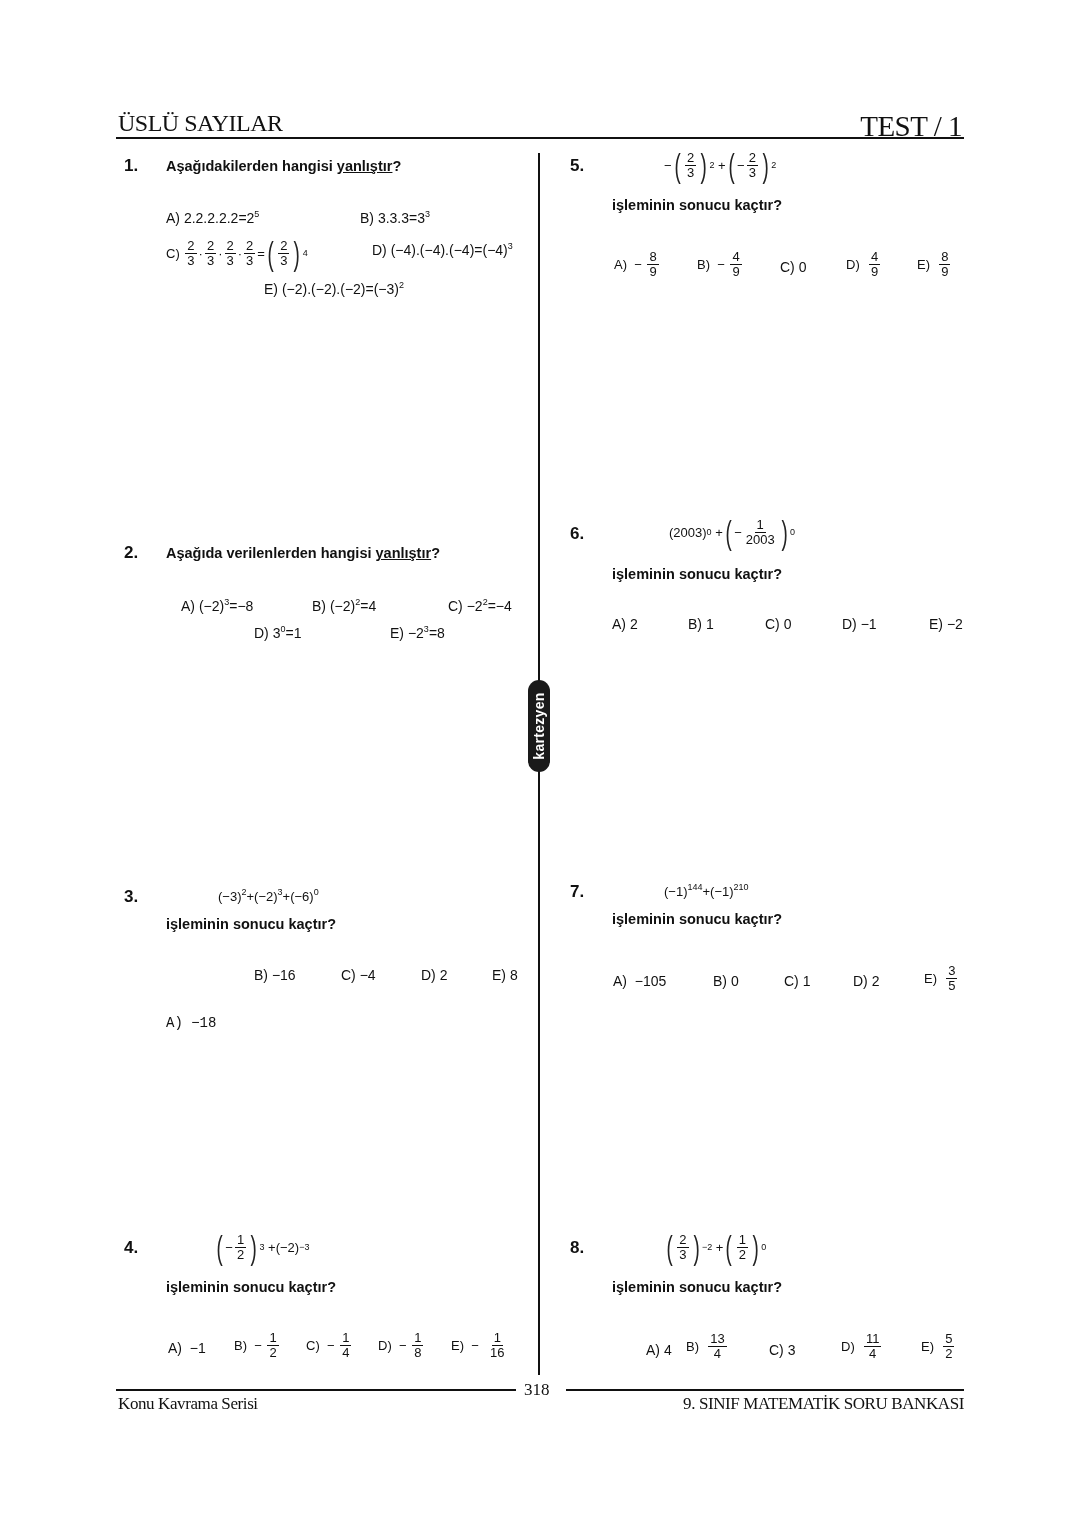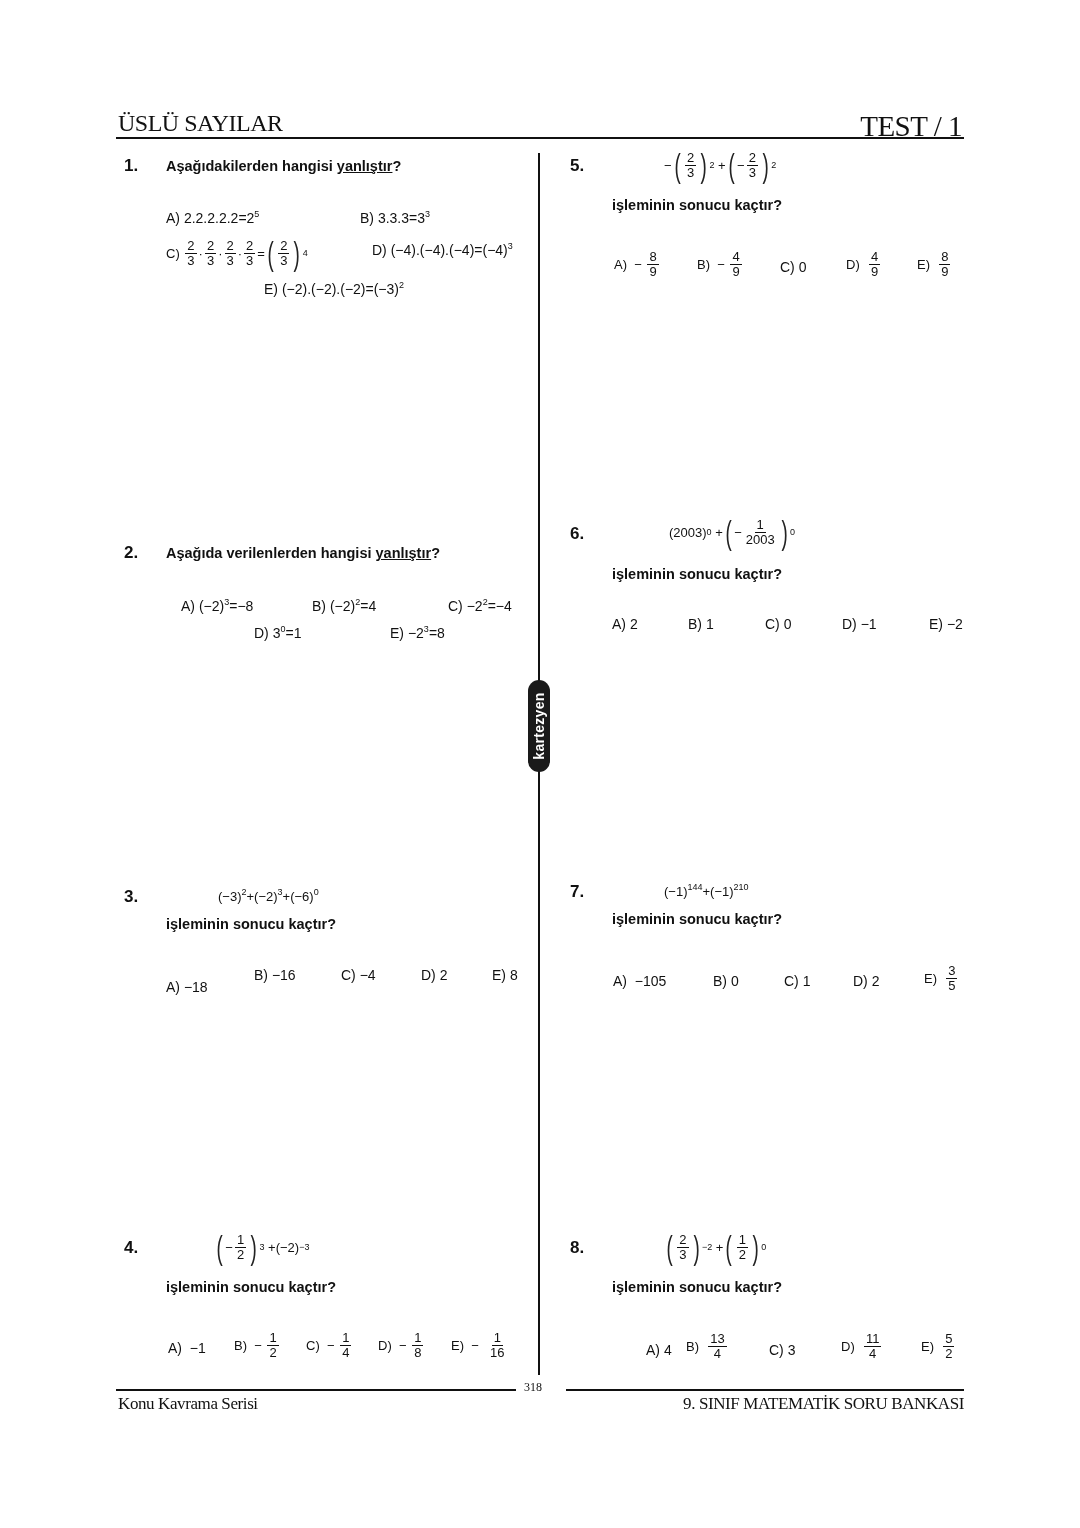--- a/index.html
+++ b/index.html
@@ -17,21 +17,21 @@
   .opt { font-size:14px; white-space:nowrap; }
   sup { font-size:9px; vertical-align:6px; line-height:0; }
   .frac { display:inline-flex; flex-direction:column; align-items:center; vertical-align:middle; line-height:1.05; font-size:13px; margin:0 2px; }
   .frac .n { border-bottom:1px solid #111; padding:0 2px; }
   .frac .d { padding:0 2px; }
   .paren { display:inline-flex; align-items:center; vertical-align:middle; }
   .paren .l, .paren .r { font-size:34px; font-weight:100; transform:scaleX(0.55); line-height:1; color:#222; }
   .expr { font-size:13px; white-space:nowrap; display:flex; align-items:center; }
   .foot-rule-l { left:116px; top:1389px; width:400px; height:2px; background:#111; }
   .foot-rule-r { left:566px; top:1389px; width:398px; height:2px; background:#111; }
-  .foot-page { left:524px; top:1380px; font-family:"Liberation Serif", serif; font-size:12px; }
+  .foot-page { left:524px; top:1380px; font-family:"Liberation Serif", serif; font-size:17px; }
   .foot-l { left:118px; top:1394px; font-family:"Liberation Serif", serif; font-size:17px; letter-spacing:-0.4px; }
   .foot-r { right:116px; top:1394px; font-family:"Liberation Serif", serif; font-size:17px; letter-spacing:-0.4px; }
 </style>
 </head>
 <body>
 
 <div class="abs hdr-title">ÜSLÜ SAYILAR</div>
 <div class="abs hdr-test">TEST / 1</div>
 <div class="abs hdr-rule"></div>
 
@@ -71,21 +71,21 @@
 <div class="abs qtext" style="left:166px;top:545px;"><span>Aşağıda verilenlerden hangisi </span><span class="u">yanlıştır</span><span>?</span></div>
 <div class="abs opt" style="left:166px;top:598px;margin-left:15px;">A) (−2)<sup>3</sup>=−8</div>
 <div class="abs opt" style="left:312px;top:598px;">B) (−2)<sup>2</sup>=4</div>
 <div class="abs opt" style="left:448px;top:598px;">C) −2<sup>2</sup>=−4</div>
 <div class="abs opt" style="left:254px;top:625px;">D) 3<sup>0</sup>=1</div>
 <div class="abs opt" style="left:390px;top:625px;">E) −2<sup>3</sup>=8</div>
 
 <div class="abs qnum" style="left:124px;top:887px;">3.</div>
 <div class="abs opt" style="left:218px;top:889px;font-size:13px;">(−3)<sup>2</sup>+(−2)<sup>3</sup>+(−6)<sup>0</sup></div>
 <div class="abs qtext" style="left:166px;top:916px;">işleminin sonucu kaçtır?</div>
-<div class="abs opt" style="left:166px;top:979px;">A) −18</div>
+<div class="abs opt" style="left:166px;top:1015px;font-family:Liberation Mono, monospace;">A) −18</div>
 <div class="abs opt" style="left:254px;top:967px;">B) −16</div>
 <div class="abs opt" style="left:341px;top:967px;">C) −4</div>
 <div class="abs opt" style="left:421px;top:967px;">D) 2</div>
 <div class="abs opt" style="left:492px;top:967px;">E) 8</div>
 
 <div class="abs qnum" style="left:124px;top:1238px;">4.</div>
 <div class="abs expr" style="left:214px;top:1230px;"><span class="paren"><span class="l">(</span>−<span class="frac">
         <span class="n">1</span>
         <span class="d">2</span>
       </span><span class="r">)</span></span><sup style="vertical-align:14px">3</sup>&nbsp;+(−2)<sup>−3</sup></div>

